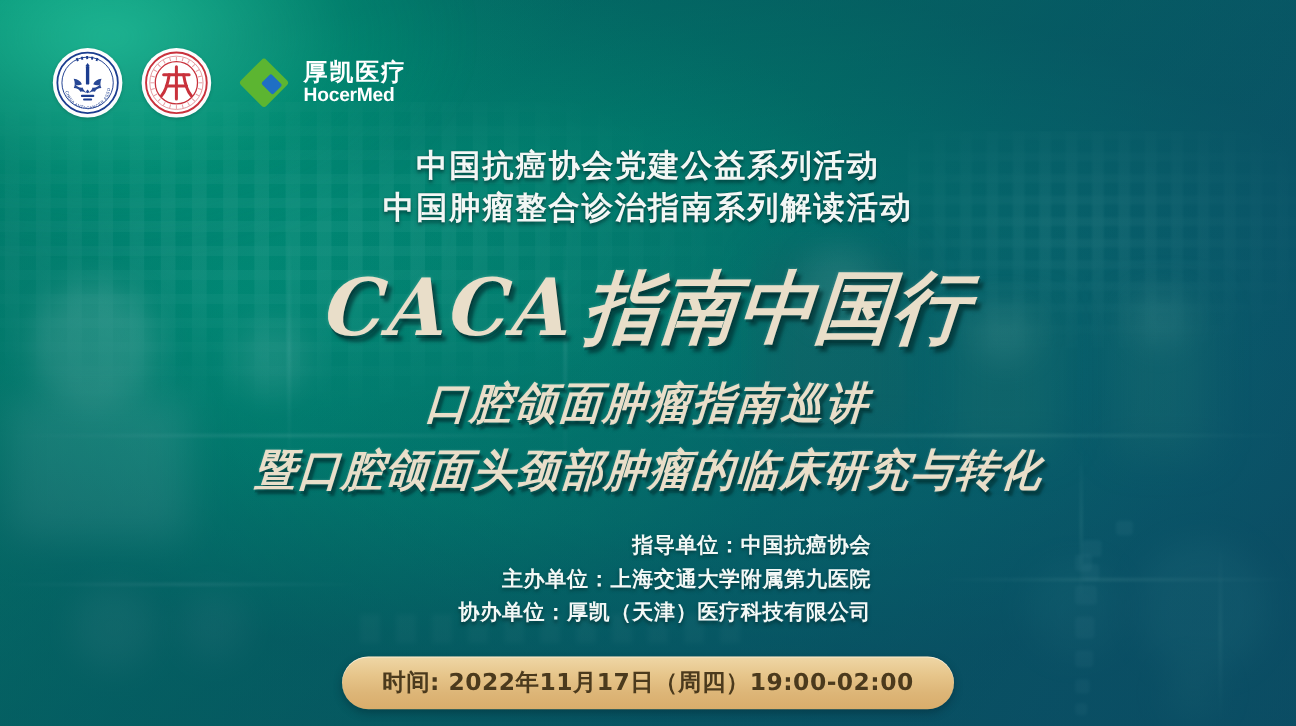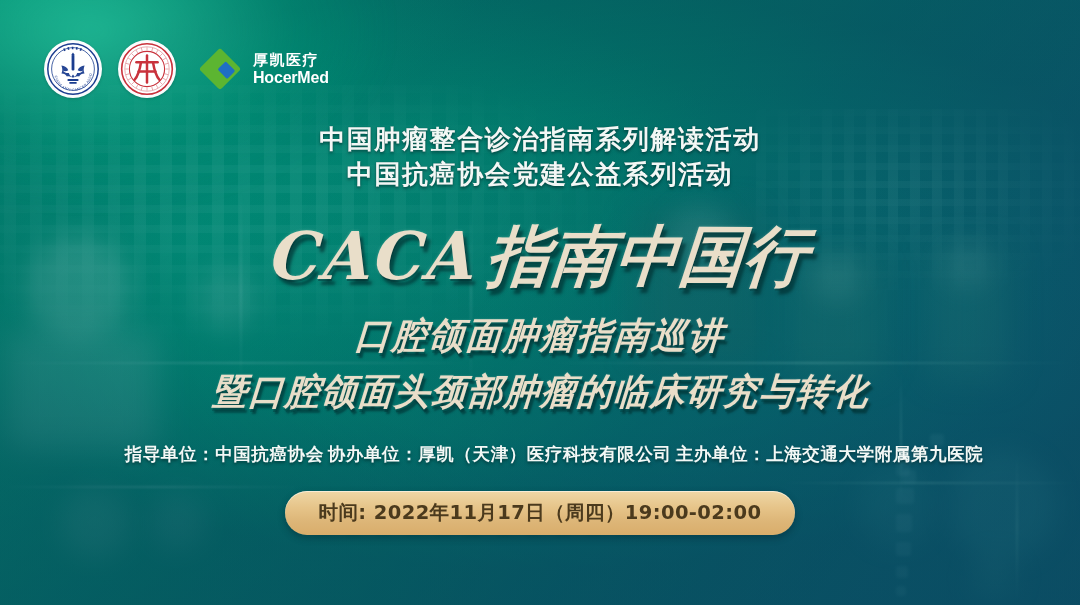--- a/index.html
+++ b/index.html
@@ -91,21 +91,21 @@
     box-shadow:0 1px 3px rgba(0,0,0,.18);
     display:flex; align-items:center; justify-content:center;
   }
   .logoBadge svg{ display:block; }
 
   
   #hocer{ display:flex; align-items:center; gap:9px; margin-left:4px; }
   #hocerMark{ width:48px; height:48px; flex:0 0 auto; }
   #hocerText{ display:flex; flex-direction:column; line-height:1; }
   #hocerCn{
-    font-size:15px; font-weight:700; color:#ffffff; letter-spacing:1.5px;
+    font-size:20px; font-weight:700; color:#ffffff; letter-spacing:1.5px;
     font-family:"DejaVu Sans","Liberation Sans",sans-serif;
   }
   #hocerEn{
     font-size:16px; font-weight:700; color:#ffffff; letter-spacing:-.2px;
     margin-top:2px; font-family:"Liberation Sans",sans-serif;
   }
 
   
   #content{
     position:absolute; left:0; right:0; top:122px; z-index:5;
@@ -146,21 +146,21 @@
     margin-top:14px; font-size:35px; letter-spacing:2px;
     transform:skewX(-4deg) scale(1.0,1.04);
   }
   #sub2{
     margin-top:9px; font-size:35px; letter-spacing:1.5px;
     transform:skewX(-4deg) scale(1.0,1.04);
   }
 
   
   #orgs{
-    margin-top:26px; display:flex; flex-direction:row;
+    margin-top:26px; display:flex; flex-direction:column;
     align-items:flex-end; gap:4px;margin-left:28px;
   }
   .orgLine{
     font-size:17.5px; font-weight:700; color:#f3f8f6; letter-spacing:.6px;
     text-shadow:0 2px 3px rgba(0,38,40,.6);
     font-family:"DejaVu Sans","Liberation Sans",sans-serif;
     white-space:nowrap;
   }
 
   
@@ -318,32 +318,32 @@
       </svg>
       <div id="hocerText">
         <span id="hocerCn">厚凯医疗</span>
         <span id="hocerEn">HocerMed</span>
       </div>
     </div>
   </div>
 
   <div id="content">
 
+    <div class="kicker">中国抗癌协会党建公益系列活动</div>
     <div class="kicker">中国肿瘤整合诊治指南系列解读活动</div>
-    <div class="kicker">中国抗癌协会党建公益系列活动</div>
 
     <div id="bigTitle" class="brush">
       <span class="romans">CACA</span><span>指南中国行</span>
     </div>
 
     <div id="sub1" class="brush">口腔颌面肿瘤指南巡讲</div>
     <div id="sub2" class="brush">暨口腔颌面头颈部肿瘤的临床研究与转化</div>
 
     <div id="orgs">
       <div class="orgLine">指导单位：中国抗癌协会</div>
+      <div class="orgLine">主办单位：上海交通大学附属第九医院</div>
       <div class="orgLine">协办单位：厚凯（天津）医疗科技有限公司</div>
-      <div class="orgLine">主办单位：上海交通大学附属第九医院</div>
     </div>
 
     <div id="timeBadge">时间: 2022年11月17日（周四）19:00-02:00</div>
   </div>
 
 </div>
 
 </body></html>

